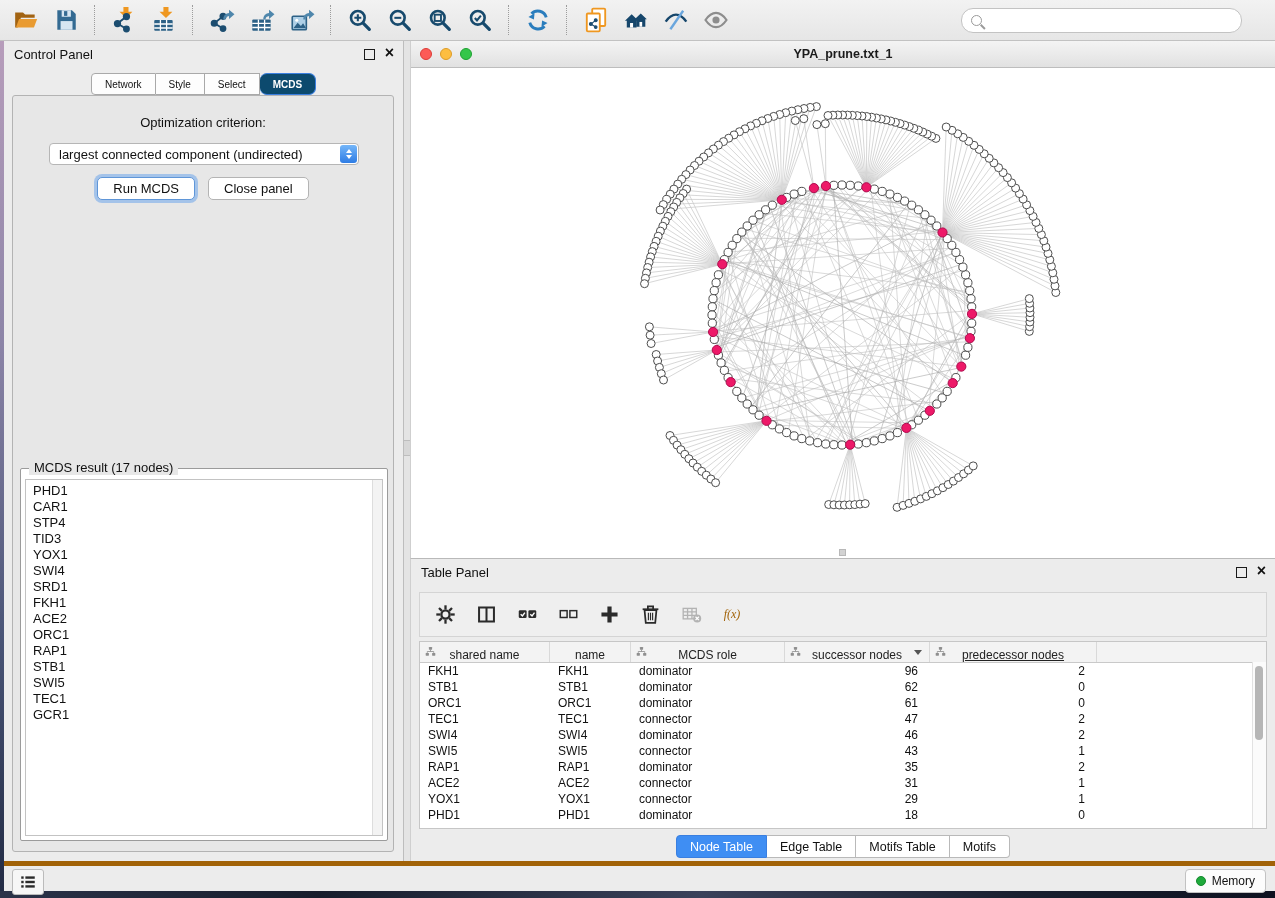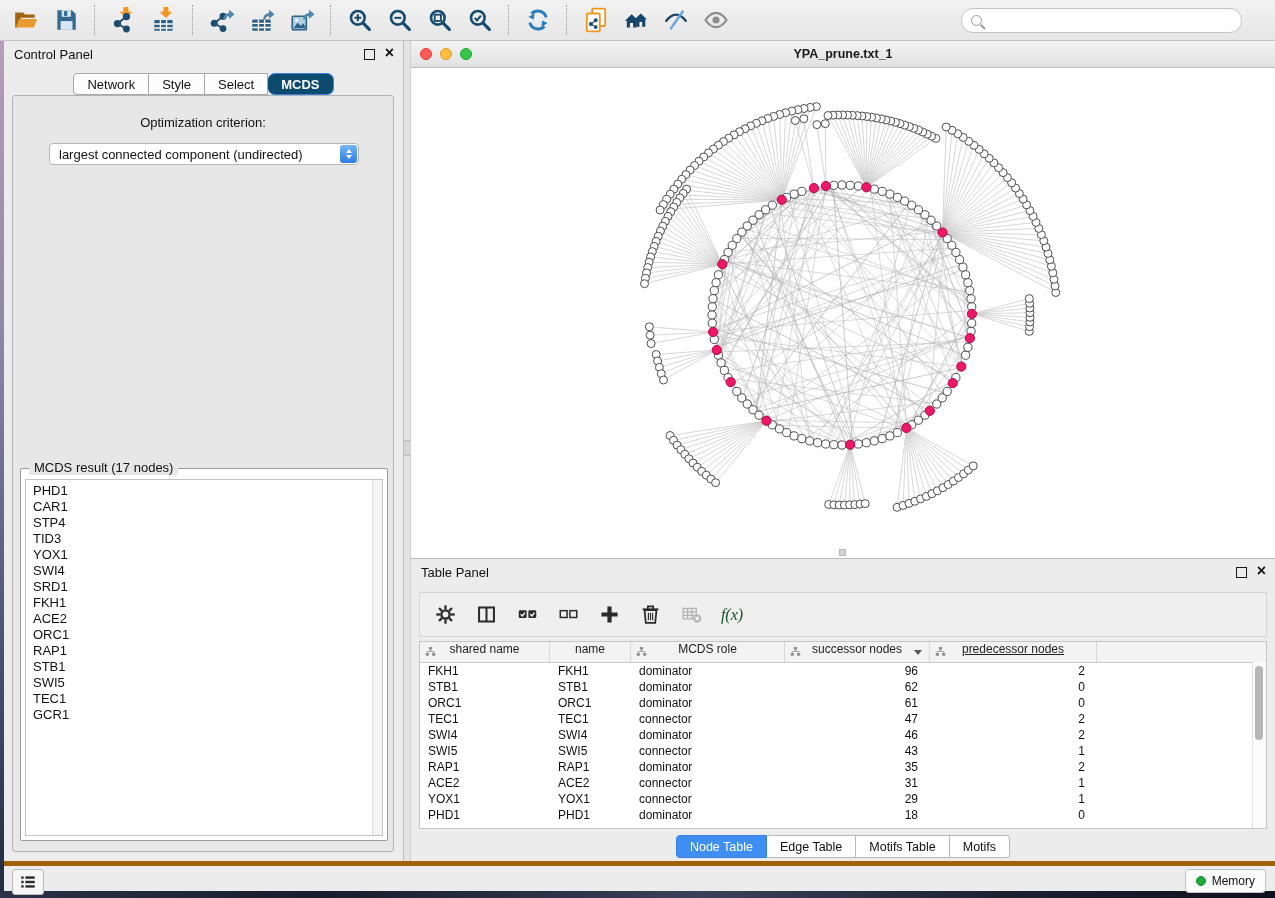--- a/index.html
+++ b/index.html
@@ -24,21 +24,21 @@
   .search-input{border:none;outline:none;background:transparent;flex:1;height:19px;font-size:12px;padding:0 6px;}
   
   .panel-title{position:absolute;left:10px;top:6px;font-size:13px;color:#111;}
   .win-btns{position:absolute;right:9px;top:7px;display:flex;gap:10px;align-items:center;}
   .float-btn{width:9px;height:9px;border:1.5px solid #1a1a1a;background:transparent;}
   .close-btn{font-size:16px;font-weight:bold;color:#111;line-height:10px;height:12px;}
   
   .control-panel{position:absolute;left:4px;top:41px;width:400px;height:820px;background:#ececec;
                  border-right:1px solid #bdbdbd;box-sizing:border-box;}
   .cp-tabs{position:absolute;left:0;top:32px;width:100%;display:flex;justify-content:center;}
-  .cp-tab{height:20px;padding:0 13px;font-size:13px;background:#fdfdfd;border:1px solid #a9a9a9;
+  .cp-tab{height:20px;padding:0 13px;font-size:10px;background:#fdfdfd;border:1px solid #a9a9a9;
           border-left:none;display:flex;align-items:center;color:#111;}
   .cp-tab:first-child{border-left:1px solid #a9a9a9;border-radius:4px 0 0 4px;}
   .cp-tab.active{background:#0c4a6e;border-color:#3a7fe0;color:#fff;border-radius:7px;font-weight:bold;}
   .cp-pane{position:absolute;left:8px;top:54px;width:382px;height:757px;background:#e7e7e7;
            border:1px solid #b3b3b3;border-radius:3px;box-sizing:border-box;}
   .opt-label{margin-top:19px;text-align:center;font-size:13px;color:#111;}
   .opt-select{position:absolute;left:36px;top:47px;width:310px;height:22px;background:#fff;
               border:1px solid #b6b6b6;border-radius:4px;display:flex;align-items:center;box-sizing:border-box;}
   .opt-value{flex:1;font-size:13px;padding-left:9px;white-space:nowrap;overflow:hidden;}
   .stepper{width:17px;height:18px;margin-right:1px;background:linear-gradient(#74b6f9,#2e7ce4);
@@ -71,25 +71,25 @@
   .net-title{text-align:center;font-size:12.5px;font-weight:bold;line-height:26px;color:#1a1a1a;}
   .net-canvas{position:absolute;left:0;top:27px;right:0;bottom:0;background:#fff;overflow:hidden;}
   .canvas-dot{position:absolute;left:50%;margin-left:-4px;bottom:2px;width:7px;height:7px;
               background:#d2d2d2;border:1px solid #b8b8b8;box-sizing:border-box;}
   
   .table-panel{position:absolute;left:410px;top:558px;width:865px;height:303px;background:#ececec;
                border-top:1px solid #b9b9b9;border-left:1px solid #cfcfcf;box-sizing:border-box;}
   .tp-toolbar{position:absolute;left:8px;top:33px;width:848px;height:45px;background:#efefef;
               border:1px solid #d4d4d4;display:flex;align-items:center;padding-left:13px;gap:17px;box-sizing:border-box;}
   .tp-tool{width:24px;height:24px;display:flex;align-items:center;justify-content:center;}
-  .fx-label{font-family:"Liberation Serif","DejaVu Serif",serif;font-style:italic;font-size:16px;color:#14532d;}
+  .fx-label{font-family:"Liberation Serif","DejaVu Serif",serif;font-style:italic;font-size:12px;color:#a16207;}
   .tp-table{position:absolute;left:8px;top:82px;width:848px;height:188px;background:#fff;
             border:1px solid #c6c6c6;box-sizing:border-box;overflow:hidden;}
   .thead{display:flex;height:20px;background:#f3f3f3;border-bottom:1px solid #c9c9c9;}
-  .th{position:relative;display:flex;align-items:flex-start;justify-content:center;font-size:12px;color:#222;
+  .th{position:relative;display:flex;align-items:flex-end;justify-content:center;font-size:12px;color:#222;
       border-right:1px solid #d9d9d9;box-sizing:border-box;flex:none;}
   .th .tree-ic{position:absolute;left:5px;top:4px;}
   .sort-tri{position:absolute;right:7px;top:8px;width:0;height:0;border:4px solid transparent;border-bottom:none;border-top:5px solid #555;}
   .tbody .tr{display:flex;height:16px;font-size:12px;color:#111;align-items:center;}
   .td{box-sizing:border-box;flex:none;white-space:nowrap;overflow:hidden;}
   .td.txt{padding-left:8px;text-align:left;}
   .td.num{padding-right:12px;text-align:right;}
   .tp-scroll{position:absolute;right:0;top:20px;bottom:0;width:13px;background:#fbfbfb;border-left:1px solid #e2e2e2;}
   .tp-thumb{position:absolute;left:2px;top:4px;width:8px;height:74px;background:#b6b6b6;border-radius:4px;}
   .tp-tabs{position:absolute;left:0;top:276px;width:100%;display:flex;justify-content:center;}
@@ -277,20 +277,24 @@
       <span class="cp-tab active">MCDS</span>
     </div>
     <div class="cp-pane">
       <div class="opt-label">Optimization criterion:</div>
       <div class="opt-select">
         <span class="opt-value">largest connected component (undirected)</span>
         <span class="stepper">
           <span class="tri-up"></span>
           <span class="tri-down"></span>
         </span>
+      </div>
+      <div class="btn-row">
+        <button class="push-btn focused">Run MCDS</button>
+        <button class="push-btn">Close panel</button>
       </div>
       <div class="result-group">
         <span class="result-legend">MCDS result (17 nodes)</span>
         <div class="result-list" id="mcds-list">
             <div class="result-item">PHD1</div>
             <div class="result-item">CAR1</div>
             <div class="result-item">STP4</div>
             <div class="result-item">TID3</div>
             <div class="result-item">YOX1</div>
             <div class="result-item">SWI4</div>

